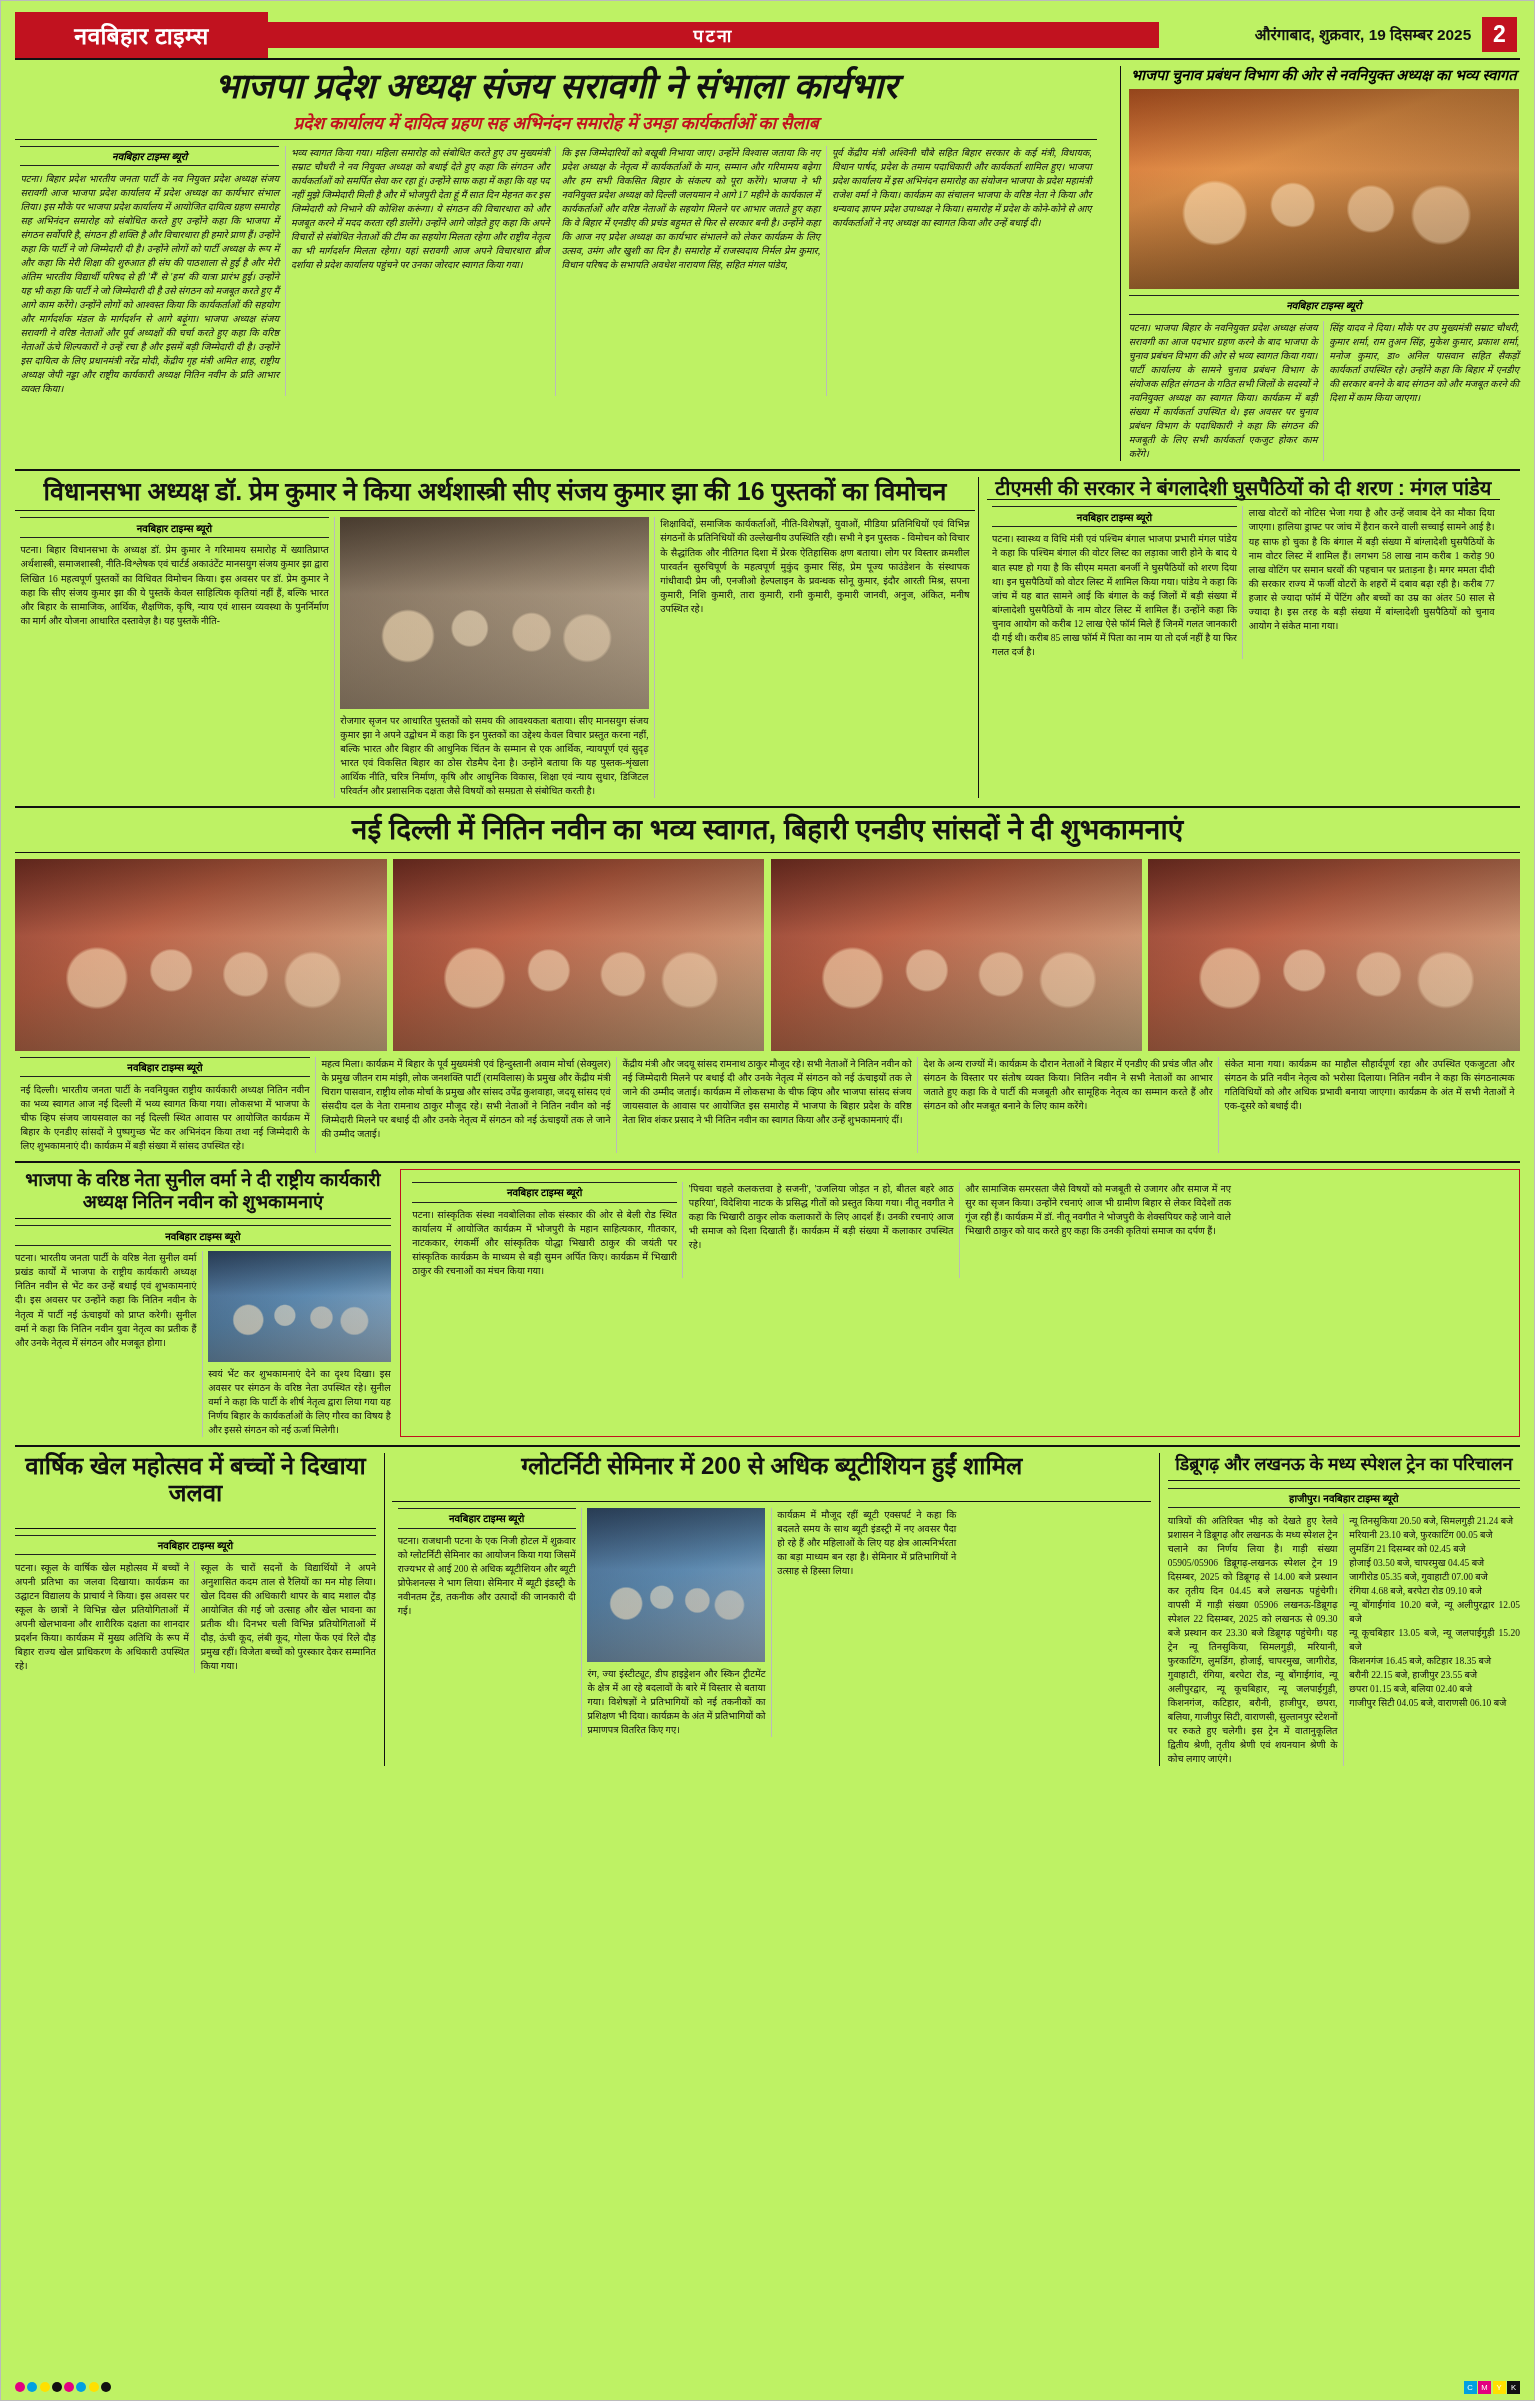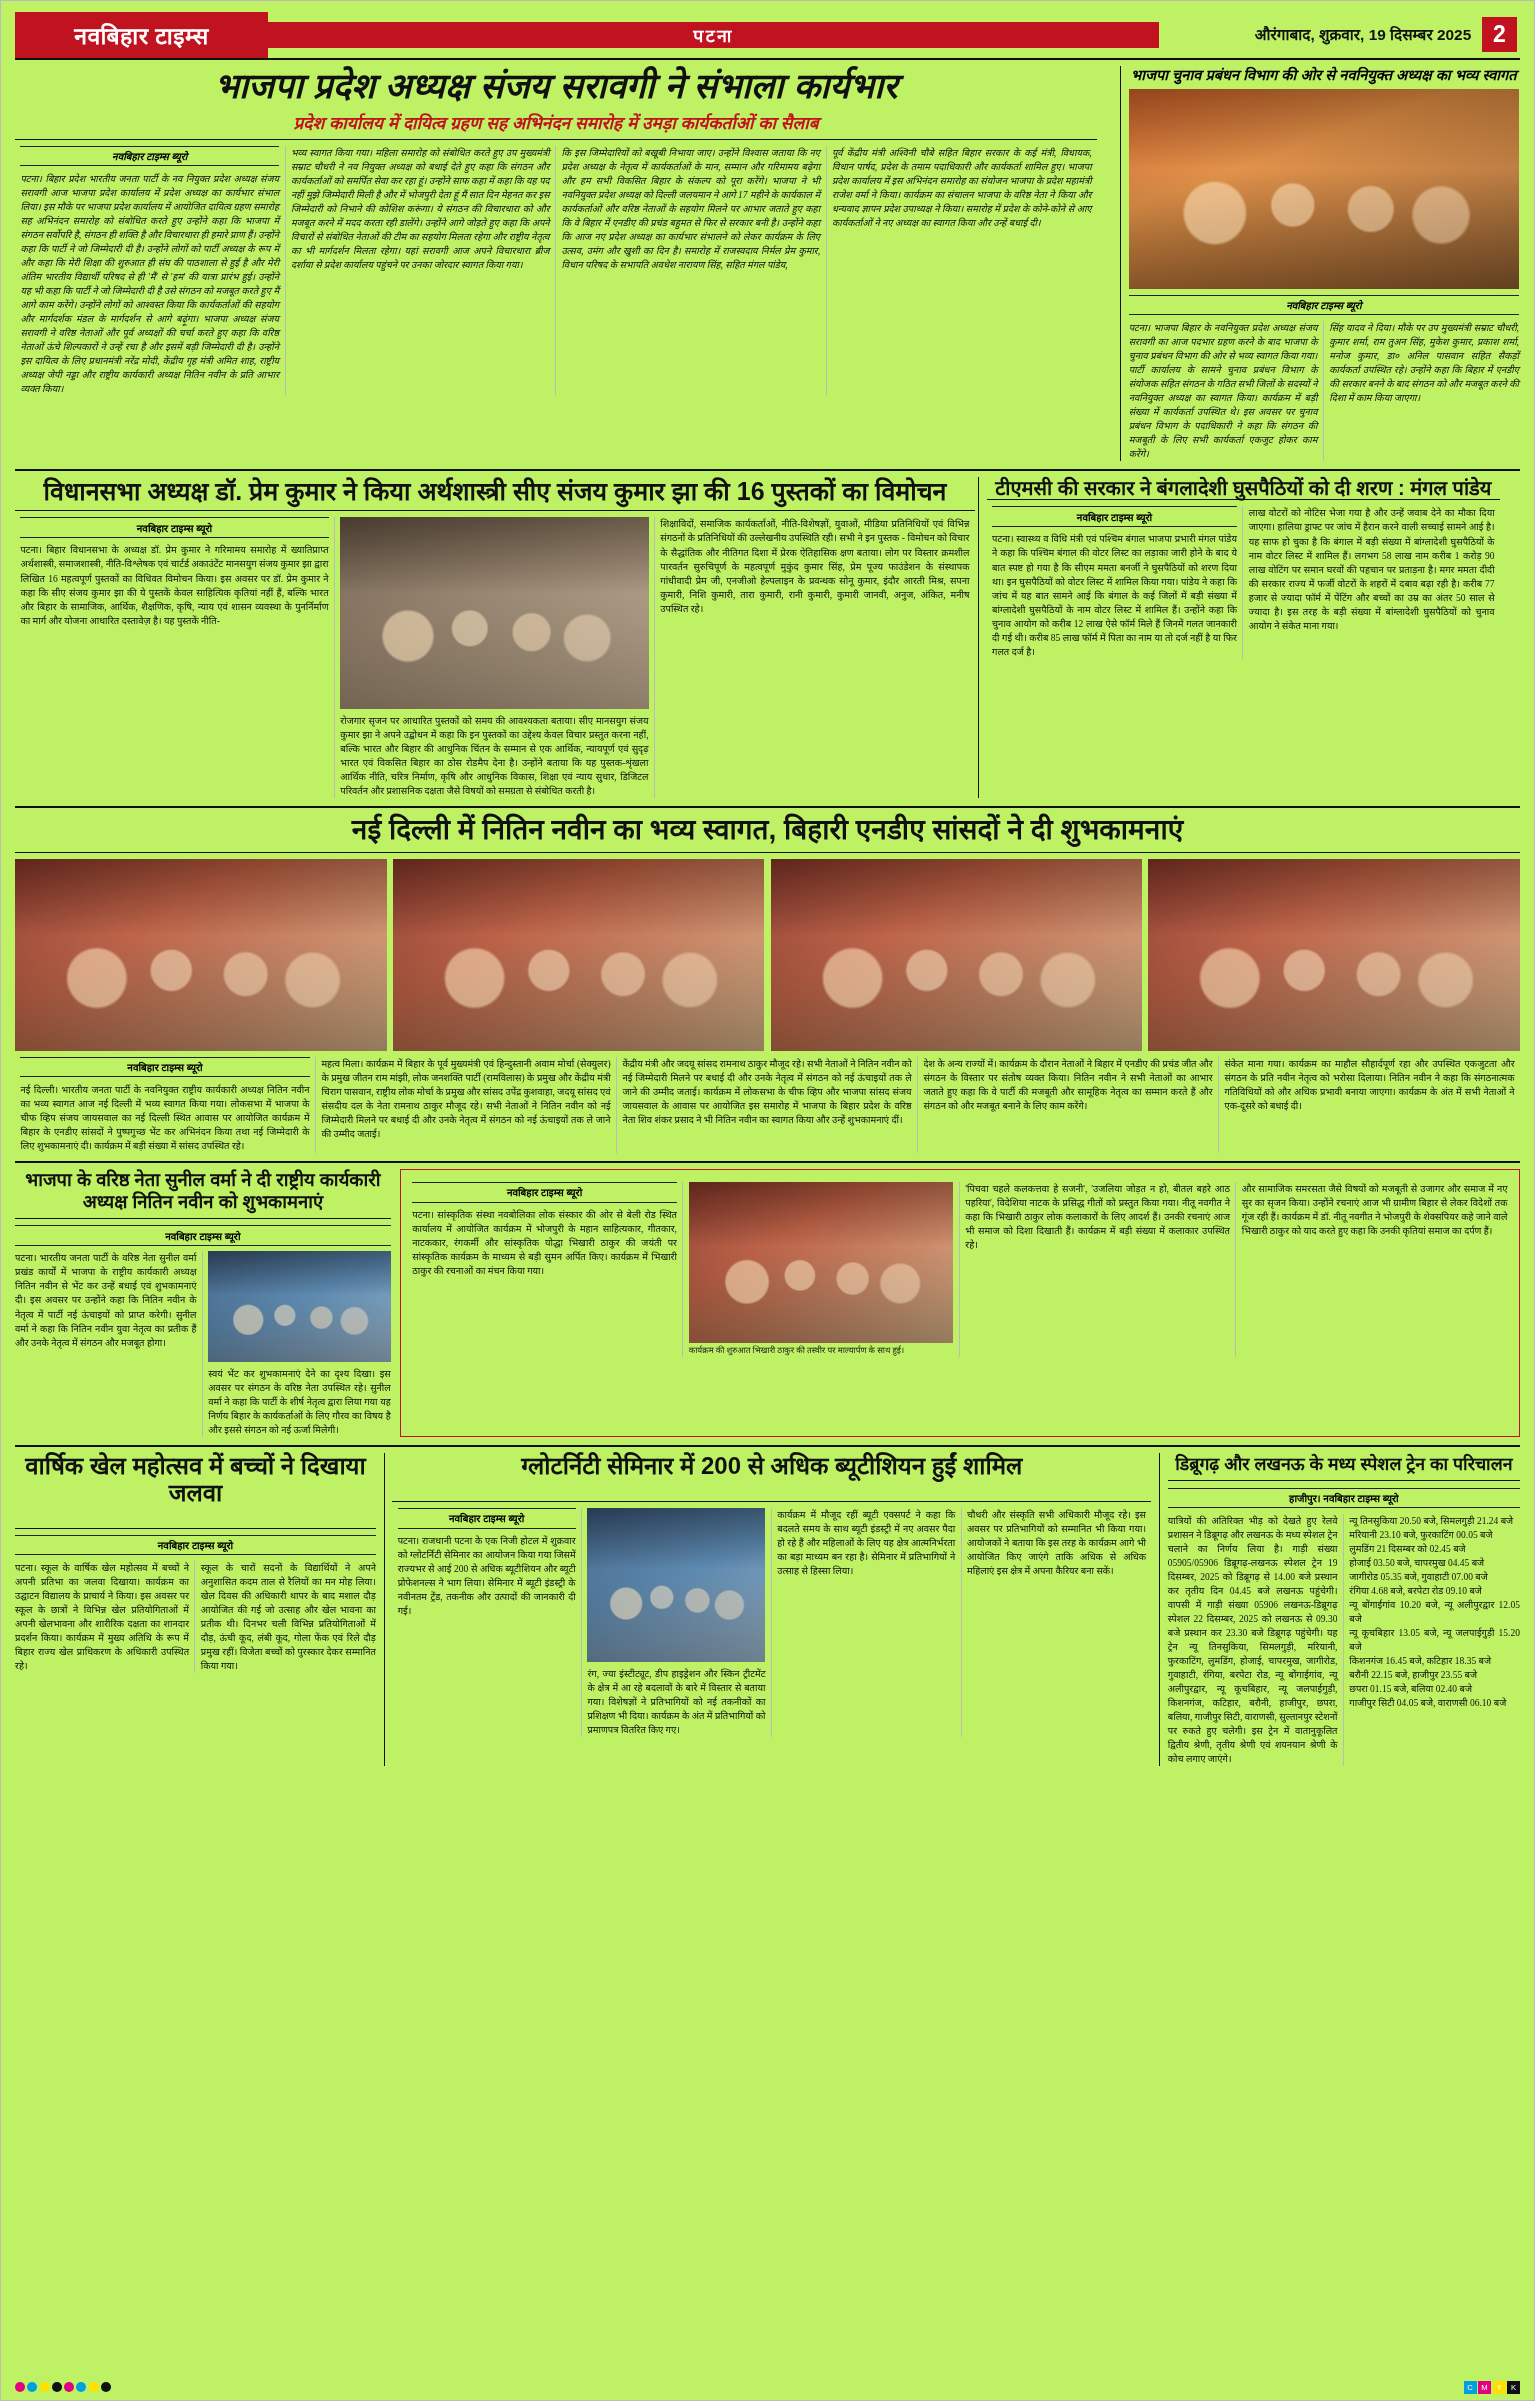--- a/index.html
+++ b/index.html
@@ -230,24 +230,20 @@
       </div>
     </div>
 
     <div class="sec4-right">
       <div class="cols4">
         <div class="col">
           <div class="byline">नवबिहार टाइम्स ब्यूरो</div>
           <div class="body-txt">पटना। सांस्कृतिक संस्था नवबोलिका लोक संस्कार की ओर से बेली रोड स्थित कार्यालय में आयोजित कार्यक्रम में भोजपुरी के महान साहित्यकार, गीतकार, नाटककार, रंगकर्मी और सांस्कृतिक योद्धा भिखारी ठाकुर की जयंती पर सांस्कृतिक कार्यक्रम के माध्यम से बड़ी सुमन अर्पित किए। कार्यक्रम में भिखारी ठाकुर की रचनाओं का मंचन किया गया।</div>
         </div>
         <div class="col">
-          <div class="photo stage" style="height:161px"></div>
-          <div class="cap">कार्यक्रम की शुरुआत भिखारी ठाकुर की तस्वीर पर माल्यार्पण के साथ हुई।</div>
-        </div>
-        <div class="col">
           <div class="body-txt">'पिचवा चहले कलकत्तवा हे सजनी', 'उजलिया जोड़त न हो, बीतल बहरे आठ पहरिया', विदेशिया नाटक के प्रसिद्ध गीतों को प्रस्तुत किया गया। नीतू नवगीत ने कहा कि भिखारी ठाकुर लोक कलाकारों के लिए आदर्श हैं। उनकी रचनाएं आज भी समाज को दिशा दिखाती हैं। कार्यक्रम में बड़ी संख्या में कलाकार उपस्थित रहे।</div>
         </div>
         <div class="col">
           <div class="body-txt">और सामाजिक समरसता जैसे विषयों को मजबूती से उजागर और समाज में नए सुर का सृजन किया। उन्होंने रचनाएं आज भी ग्रामीण बिहार से लेकर विदेशों तक गूंज रही हैं। कार्यक्रम में डॉ. नीतू नवगीत ने भोजपुरी के शेक्सपियर कहे जाने वाले भिखारी ठाकुर को याद करते हुए कहा कि उनकी कृतियां समाज का दर्पण हैं।</div>
         </div>
       </div>
     </div>
   </div>
 
   <div class="sec5">
@@ -270,23 +266,20 @@
         <div class="col">
           <div class="byline">नवबिहार टाइम्स ब्यूरो</div>
           <div class="body-txt">पटना। राजधानी पटना के एक निजी होटल में शुक्रवार को ग्लोटर्निटी सेमिनार का आयोजन किया गया जिसमें राज्यभर से आई 200 से अधिक ब्यूटीशियन और ब्यूटी प्रोफेशनल्स ने भाग लिया। सेमिनार में ब्यूटी इंडस्ट्री के नवीनतम ट्रेंड, तकनीक और उत्पादों की जानकारी दी गई।</div>
         </div>
         <div class="col">
           <div class="photo bluebg" style="height:154px"></div>
           <div class="body-txt" style="margin-top:4.6px">रंग, ज्या इंस्टीट्यूट, डीप हाइड्रेशन और स्किन ट्रीटमेंट के क्षेत्र में आ रहे बदलावों के बारे में विस्तार से बताया गया। विशेषज्ञों ने प्रतिभागियों को नई तकनीकों का प्रशिक्षण भी दिया। कार्यक्रम के अंत में प्रतिभागियों को प्रमाणपत्र वितरित किए गए।</div>
         </div>
         <div class="col">
           <div class="body-txt">कार्यक्रम में मौजूद रहीं ब्यूटी एक्सपर्ट ने कहा कि बदलते समय के साथ ब्यूटी इंडस्ट्री में नए अवसर पैदा हो रहे हैं और महिलाओं के लिए यह क्षेत्र आत्मनिर्भरता का बड़ा माध्यम बन रहा है। सेमिनार में प्रतिभागियों ने उत्साह से हिस्सा लिया।</div>
-        </div>
-        <div class="col">
-          <div class="body-txt">चौधरी और संस्कृति सभी अधिकारी मौजूद रहे। इस अवसर पर प्रतिभागियों को सम्मानित भी किया गया। आयोजकों ने बताया कि इस तरह के कार्यक्रम आगे भी आयोजित किए जाएंगे ताकि अधिक से अधिक महिलाएं इस क्षेत्र में अपना कैरियर बना सकें।</div>
         </div>
       </div>
     </div>
 
     <div class="sec5-c">
       <div class="hl-main h5c">डिब्रूगढ़ और लखनऊ के मध्य स्पेशल ट्रेन का परिचालन</div>
       <div class="byline" style="margin-top:6.1px">हाजीपुर। नवबिहार टाइम्स ब्यूरो</div>
       <div style="display:flex">
         <div class="col" style="width:50%;border-right:0.8px solid #bbb;padding-left:0">
           <div class="body-txt">यात्रियों की अतिरिक्त भीड़ को देखते हुए रेलवे प्रशासन ने डिब्रूगढ़ और लखनऊ के मध्य स्पेशल ट्रेन चलाने का निर्णय लिया है। गाड़ी संख्या 05905/05906 डिब्रूगढ़-लखनऊ स्पेशल ट्रेन 19 दिसम्बर, 2025 को डिब्रूगढ़ से 14.00 बजे प्रस्थान कर तृतीय दिन 04.45 बजे लखनऊ पहुंचेगी। वापसी में गाड़ी संख्या 05906 लखनऊ-डिब्रूगढ़ स्पेशल 22 दिसम्बर, 2025 को लखनऊ से 09.30 बजे प्रस्थान कर 23.30 बजे डिब्रूगढ़ पहुंचेगी। यह ट्रेन न्यू तिनसुकिया, सिमलगुड़ी, मरियानी, फुरकाटिंग, लुमडिंग, होजाई, चापरमुख, जागीरोड, गुवाहाटी, रंगिया, बरपेटा रोड, न्यू बोंगाईगांव, न्यू अलीपुरद्वार, न्यू कूचबिहार, न्यू जलपाईगुड़ी, किशनगंज, कटिहार, बरौनी, हाजीपुर, छपरा, बलिया, गाजीपुर सिटी, वाराणसी, सुल्तानपुर स्टेशनों पर रुकते हुए चलेगी। इस ट्रेन में वातानुकूलित द्वितीय श्रेणी, तृतीय श्रेणी एवं शयनयान श्रेणी के कोच लगाए जाएंगे।</div>

